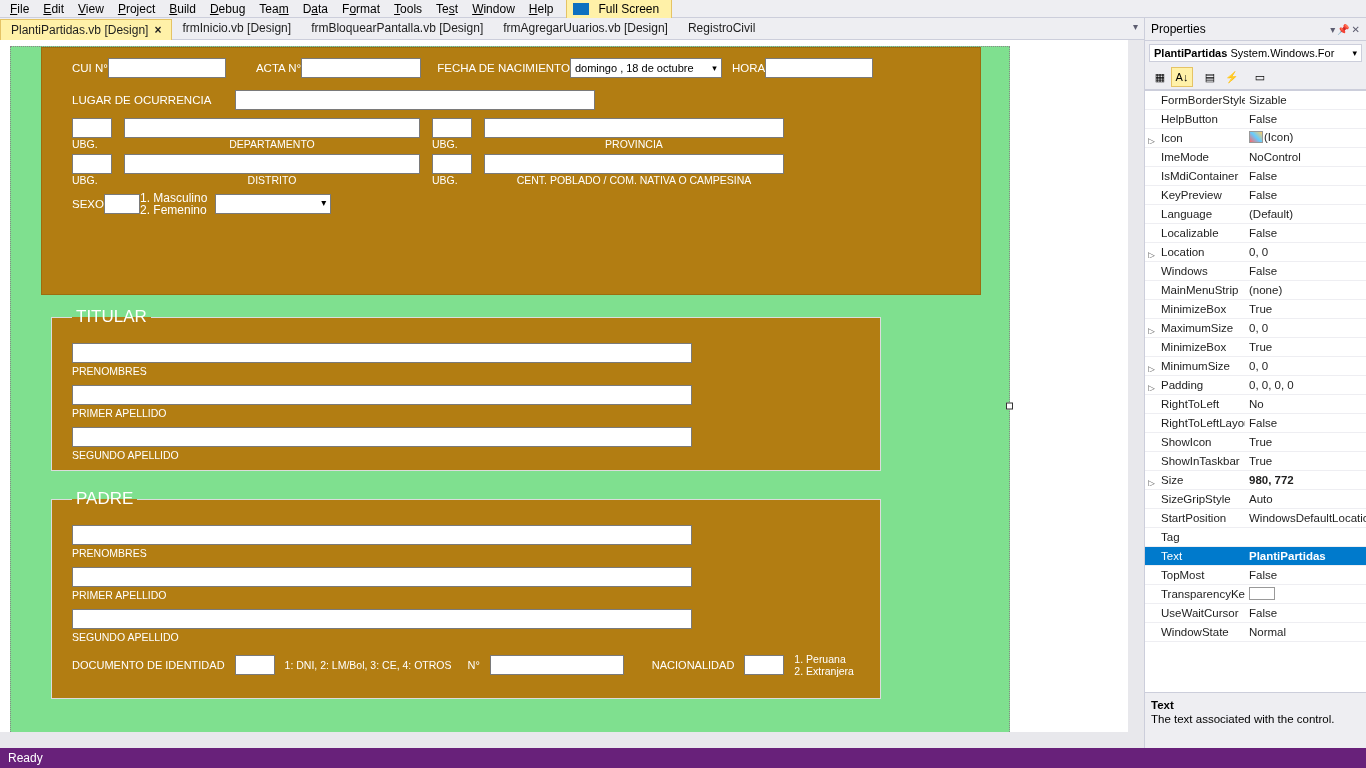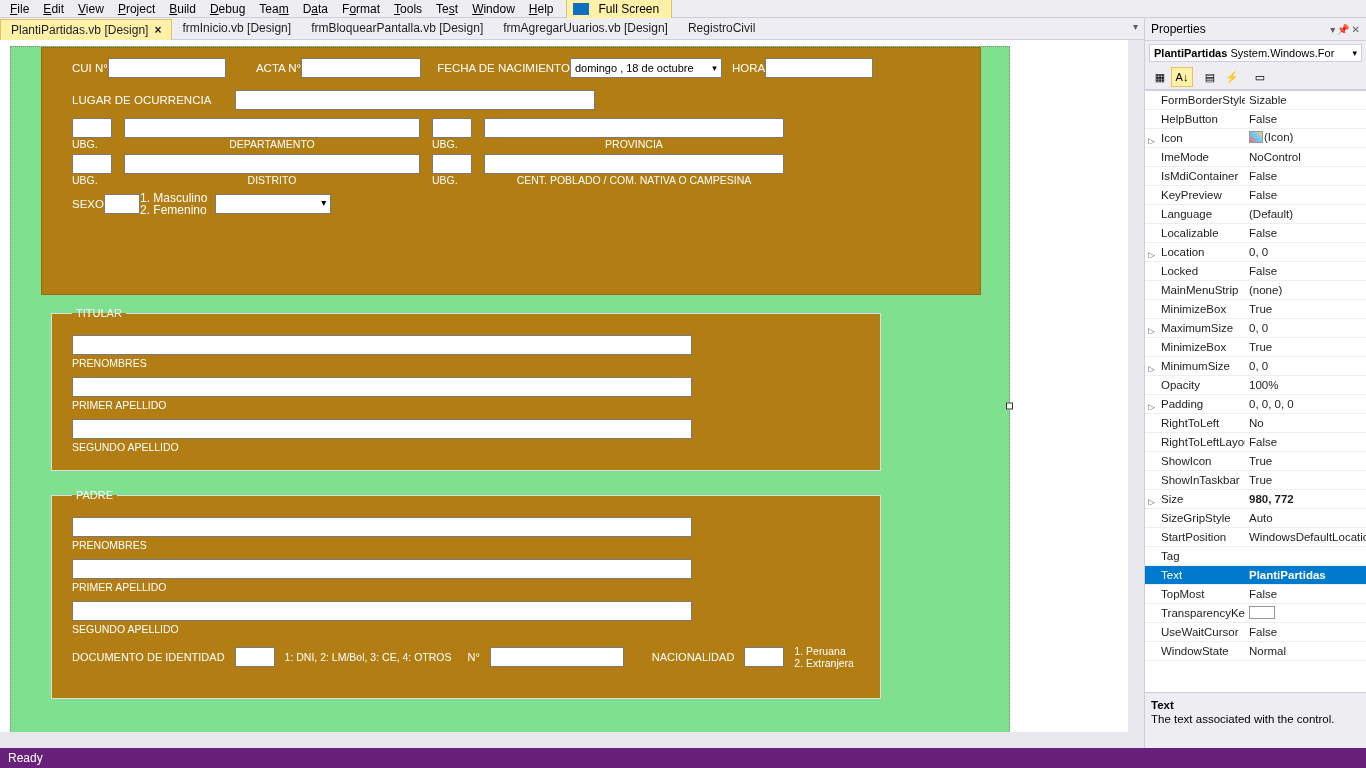--- a/index.html
+++ b/index.html
@@ -22,21 +22,21 @@
 .h-r { right: -4px; top: 50%; transform: translateY(-50%); }
 .panel-top { position: absolute; left: 30px; top: 0; width: 940px; height: 248px; background: #b27d12; border: 1px solid #9c6d10; padding: 10px 10px 10px 30px; color: #fff; }
 .row { display: flex; align-items: center; gap: 0; margin-bottom: 8px; font-size: 11.5px; }
 .inp { background: #fff; height: 20px; border: 1px solid #7a7a7a; }
 .lbl-under { font-size: 10.5px; color: #fff; }
 .dropdown { background: #fff; height: 20px; border: 1px solid #7a7a7a; display: flex; align-items: center; padding: 0 4px; color: #000; font-size: 11px; gap: 4px; }
 .dropdown .arrow { margin-left: auto; font-size: 9px; }
 .sel { background: #fff; height: 20px; border: 1px solid #7a7a7a; position: relative; }
 .sel::after { content: "▾"; position: absolute; right: 4px; top: 2px; font-size: 10px; color: #000; }
 fieldset.group { position: absolute; border: 1px solid #dcdcdc; background: #b27d12; color: #fff; padding: 16px 20px 14px; }
-fieldset.group legend { font-size: 11px; padding: 0 4px; }
+fieldset.group legend { font-size: 17px; padding: 0 4px; }
 .txt { background: #fff; height: 20px; border: 1px solid #7a7a7a; width: 620px; }
 .sublbl { font-size: 10.5px; margin-top: 2px; }
 .prop-pane { width: 222px; background: #eeeef2; border-left: 1px solid #cccedb; display: flex; flex-direction: column; }
 .prop-title { background: #eeeef2; padding: 4px 6px; font-size: 12px; display: flex; align-items: center; justify-content: space-between; border-bottom: 1px solid #cccedb; }
 .prop-title .icons { display: flex; gap: 2px; font-size: 10px; color: #5d5d70; }
 .prop-obj { background: #fff; border: 1px solid #cccedb; margin: 3px 4px; padding: 2px 4px; font-size: 11px; display: flex; align-items: center; }
 .prop-obj .arrow { margin-left: auto; font-size: 9px; }
 .prop-tools { display: flex; gap: 0; padding: 2px 4px; border-bottom: 1px solid #cccedb; }
 .prop-tools .tbtn { width: 22px; height: 20px; border: 1px solid transparent; display: flex; align-items: center; justify-content: center; font-size: 11px; cursor: pointer; }
 .prop-tools .tbtn.sel-b { background: #fff1a8; border: 1px solid #e5c365; }
@@ -258,21 +258,21 @@
         </div>
         <div class="prop-row">
           <div class="pn"><span>Localizable</span></div>
           <div class="pv">False</div>
         </div>
         <div class="prop-row">
           <div class="pn"><span class="exp">▷</span><span>Location</span></div>
           <div class="pv">0, 0</div>
         </div>
         <div class="prop-row">
-          <div class="pn"><span>Locked</span></div>
+          <div class="pn"><span>Windows</span></div>
           <div class="pv">False</div>
         </div>
         <div class="prop-row">
           <div class="pn"><span>MainMenuStrip</span></div>
           <div class="pv">(none)</div>
         </div>
         <div class="prop-row">
           <div class="pn"><span>MinimizeBox</span></div>
           <div class="pv">True</div>
         </div>
@@ -280,24 +280,20 @@
           <div class="pn"><span class="exp">▷</span><span>MaximumSize</span></div>
           <div class="pv">0, 0</div>
         </div>
         <div class="prop-row">
           <div class="pn"><span>MinimizeBox</span></div>
           <div class="pv">True</div>
         </div>
         <div class="prop-row">
           <div class="pn"><span class="exp">▷</span><span>MinimumSize</span></div>
           <div class="pv">0, 0</div>
-        </div>
-        <div class="prop-row">
-          <div class="pn"><span>Opacity</span></div>
-          <div class="pv">100%</div>
         </div>
         <div class="prop-row">
           <div class="pn"><span class="exp">▷</span><span>Padding</span></div>
           <div class="pv">0, 0, 0, 0</div>
         </div>
         <div class="prop-row">
           <div class="pn"><span>RightToLeft</span></div>
           <div class="pv">No</div>
         </div>
         <div class="prop-row">

